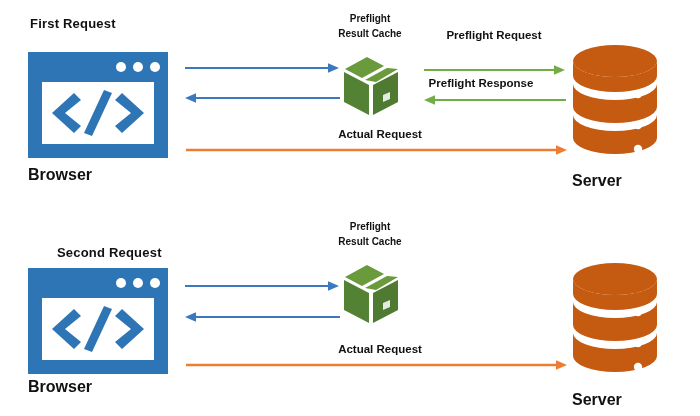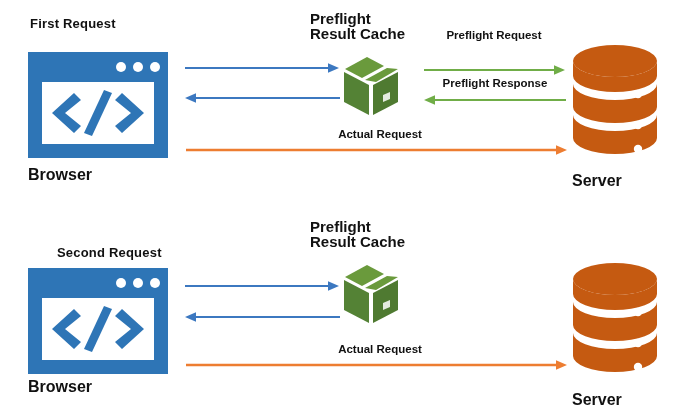--- a/index.html
+++ b/index.html
@@ -30,23 +30,24 @@
   }
   .node-label {
     position: absolute;
     font-size: 16px;
     font-weight: bold;
     color: #111111;
     white-space: nowrap;
   }
   .cache-title {
     position: absolute;
-    font-size: 15px;
-    font-weight: bold;
-    color: #111111;
+    font-size: 10px;
+    font-weight: bold;
+    color: #111111;
+    text-align: center;
     line-height: 15px;
     width: 120px;
     white-space: nowrap;
   }
   .cache-title span { display: block; }
   .arrow-label {
     position: absolute;
     font-size: 11.5px;
     font-weight: bold;
     color: #111111;
@@ -135,21 +136,21 @@
     </div>
 
     <div class="arrow-label" style="left:424px; top:29px; width:140px;">Preflight Request</div>
     <div class="arrow-svg" style="left:424px; top:62px;">
       <svg width="142" height="12" viewBox="0 0 142 12">
         <line x1="0" y1="6" x2="133" y2="6" stroke="#70AD47" stroke-width="2.2"></line>
         <polygon points="141,6 130,1.2 130,10.8" fill="#70AD47"></polygon>
       </svg>
     </div>
 
-    <div class="arrow-label" style="left:424px; top:77px; width:142px;">Preflight Response</div>
+    <div class="arrow-label" style="left:410px; top:77px; width:142px;">Preflight Response</div>
     <div class="arrow-svg" style="left:424px; top:92px;">
       <svg width="142" height="12" viewBox="0 0 142 12">
         <line x1="9" y1="6" x2="142" y2="6" stroke="#70AD47" stroke-width="2.2"></line>
         <polygon points="0,6 11,1.2 11,10.8" fill="#70AD47"></polygon>
       </svg>
     </div>
 
     <div class="arrow-label" style="left:260px; top:128px; width:240px;">Actual Request</div>
     <div class="arrow-svg" style="left:186px; top:142px;">
       <svg width="382" height="12" viewBox="0 0 382 12">

